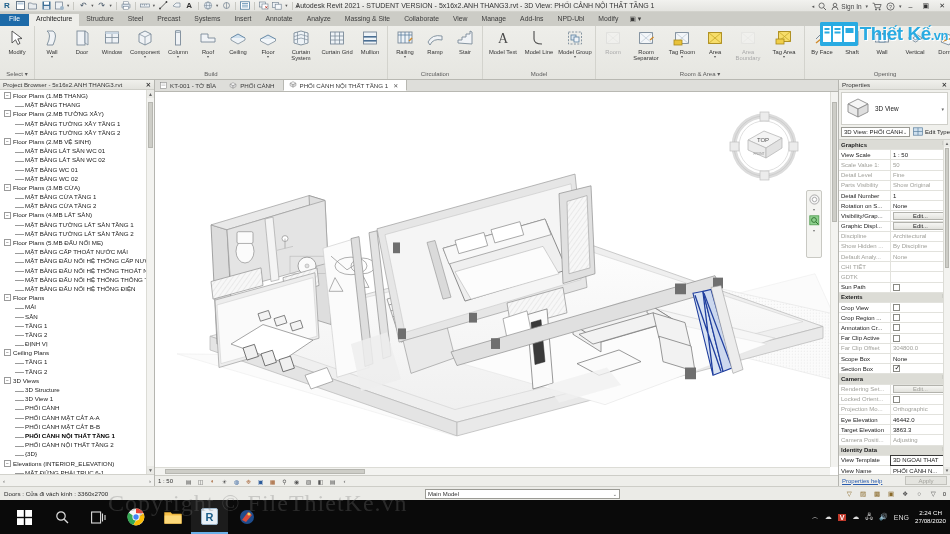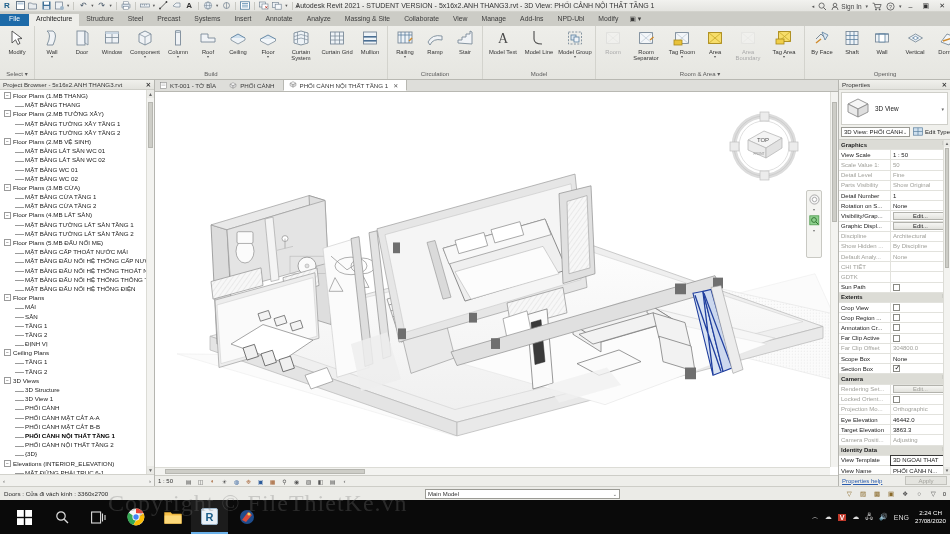--- a/index.html
+++ b/index.html
@@ -635,20 +635,36 @@
                 <path d="M4 12 l9 -3" stroke="#d08a2a" stroke-width="1.4"></path>
               </svg>
             </div>
             <div class="cap">Dormer</div>
           </div>
         </div>
         <div class="rglabel">Opening</div>
       </div>
     </div>
 
+  <div class="logo">
+    <div class="lg-box">
+      <svg width="38" height="24" viewBox="0 0 38 24">
+        <rect x="0" y="0" width="38" height="24" rx="2" fill="#29abe2"></rect>
+        <rect x="3" y="4" width="8" height="16" fill="#fff"></rect>
+        <rect x="13" y="4" width="9" height="16" fill="#fff"></rect>
+        <rect x="24" y="4" width="11" height="16" fill="#fff"></rect>
+        <rect x="4.5" y="6" width="5" height="2" fill="#29abe2"></rect>
+        <rect x="4.5" y="9.5" width="5" height="2" fill="#29abe2"></rect>
+        <rect x="14.5" y="6" width="6" height="2" fill="#29abe2"></rect>
+        <rect x="14.5" y="9.5" width="6" height="2" fill="#29abe2"></rect>
+        <rect x="25.5" y="6" width="8" height="5" fill="#29abe2"></rect>
+      </svg>
+    </div>
+    <div class="lg-txt"><span>Thiết Kế</span><span style="font-size:13px;">.vn</span></div>
+  </div>
 
   <div class="main">
 
     <div class="browser">
       <div class="brhead">
         <span>Project Browser - 5x16x2.ANH THANG3.rvt</span>
         <span style="font-weight:bold;">✕</span>
       </div>
       <div class="brbody">
         <div class="tree" id="tree">

